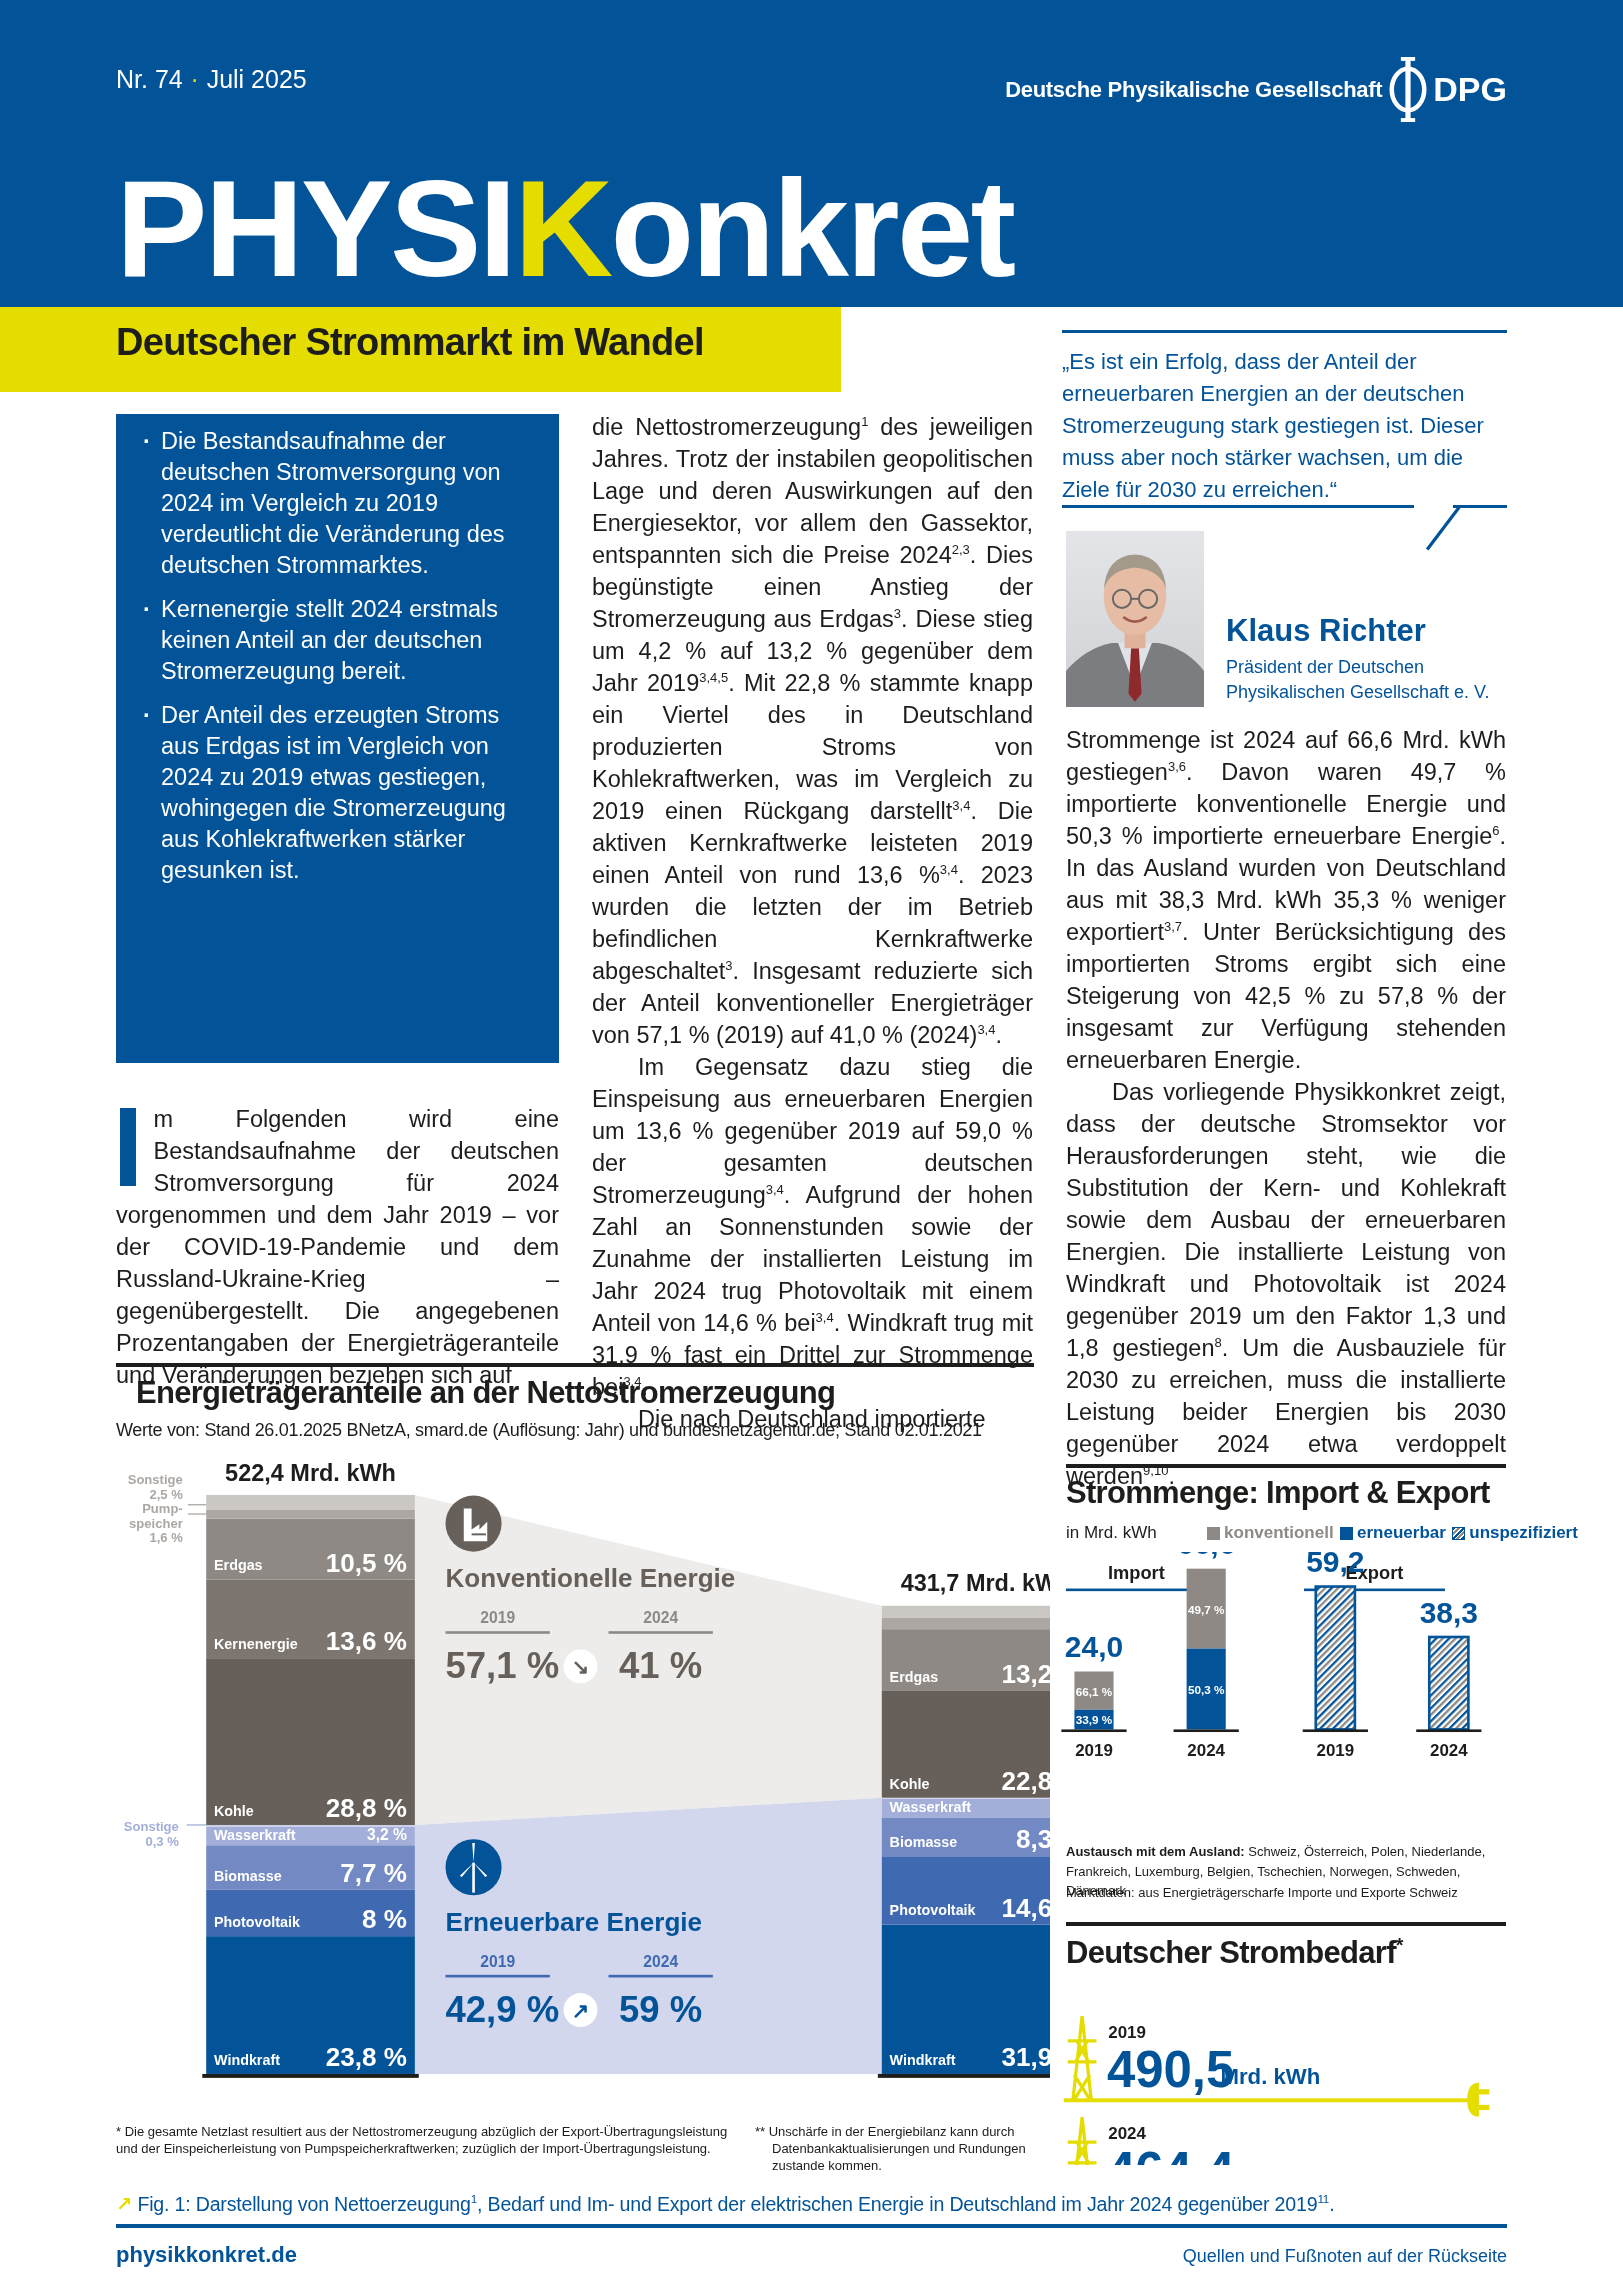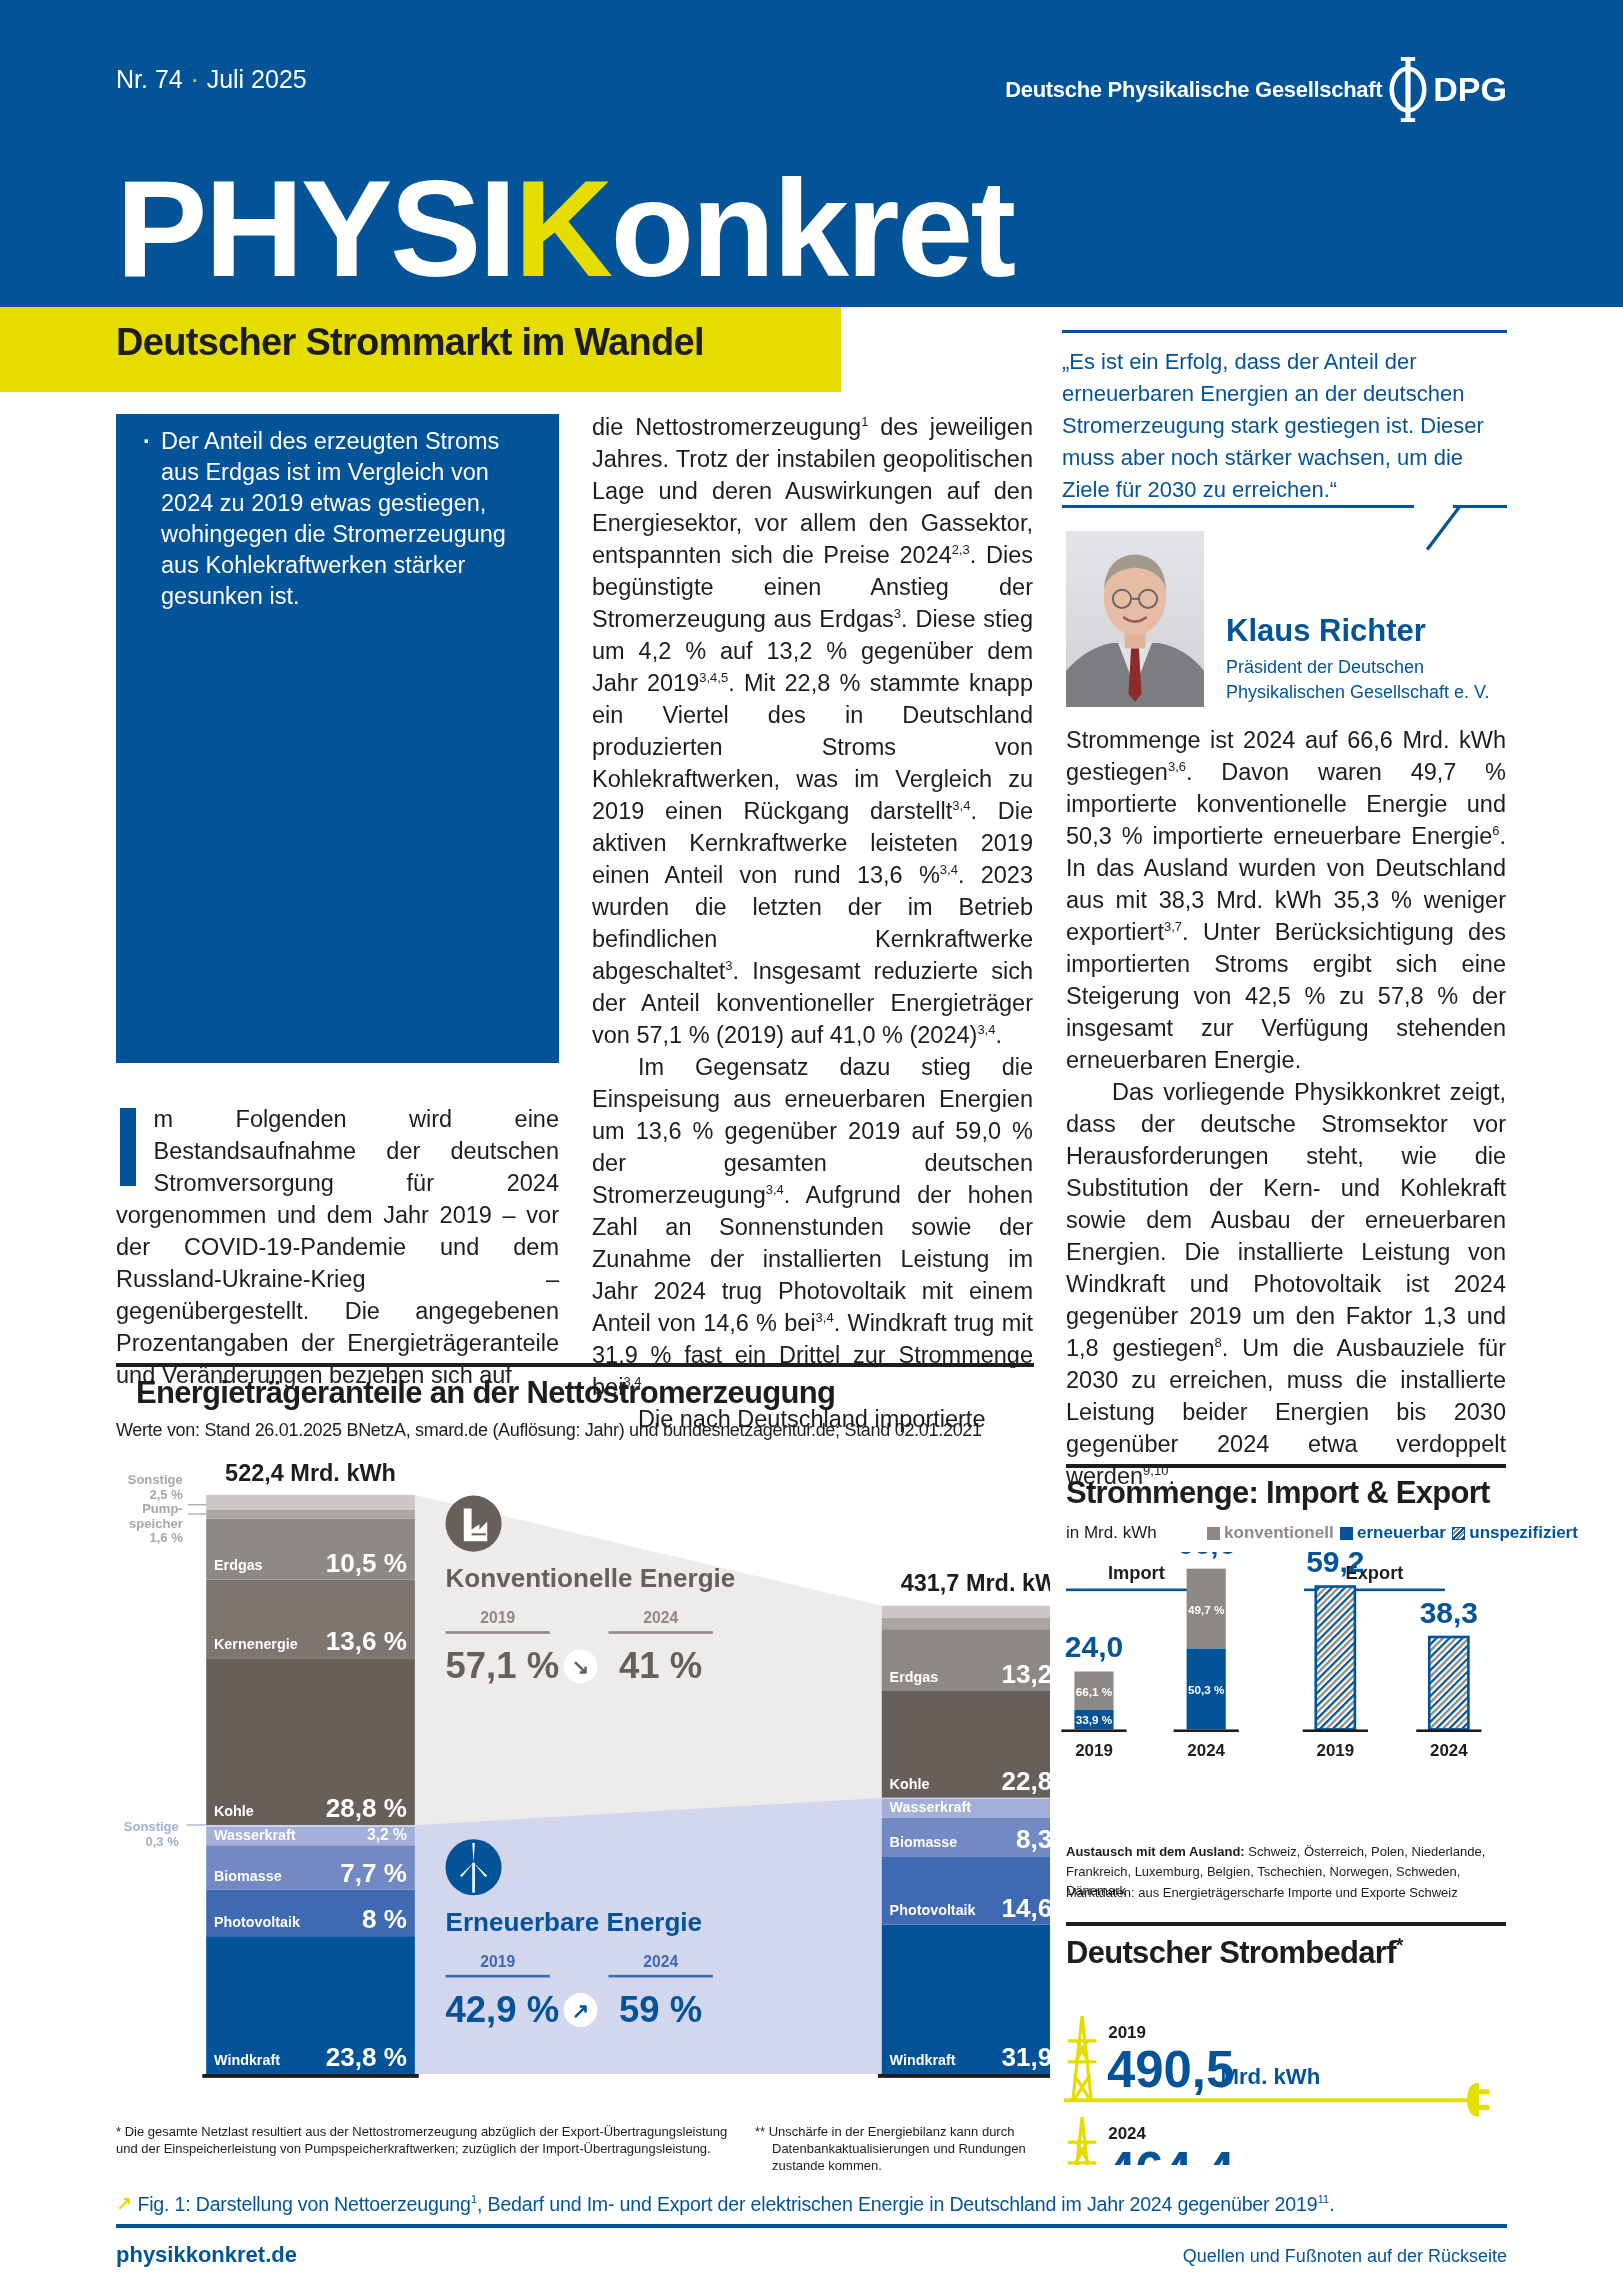--- a/index.html
+++ b/index.html
@@ -84,20 +84,22 @@
     <ellipse cx="29" cy="50" rx="25" ry="32" fill="none" stroke="#fff" stroke-width="7"></ellipse>
   </svg>
   <span class="abbr">DPG</span>
 </div>
 <div id="brand" class="abs"><span>PHYSI</span><span class="k">K</span><span>onkret</span></div>
 <div id="yband" class="abs"></div>
 <div id="subtitle" class="abs">Deutscher Strommarkt im Wandel</div>
 
 <div id="summary" class="abs">
   <ul>
+    <li>Die Bestandsaufnahme der deutschen Stromversorgung von 2024 im Vergleich zu 2019 verdeutlicht die Veränderung des deutschen Strommarktes.</li>
+    <li>Kernenergie stellt 2024 erstmals keinen Anteil an der deutschen Stromerzeugung bereit.</li>
     <li>Der Anteil des erzeugten Stroms aus Erdgas ist im Vergleich von 2024 zu 2019 etwas gestiegen, wohingegen die Stromerzeugung aus Kohlekraftwerken stärker gesunken ist.</li>
   </ul>
 </div>
 
 <div id="c1" class="abs col">
   <div id="dropcap"></div>
   <p>m Folgenden wird eine Bestandsaufnahme der deutschen Stromversorgung für 2024 vorgenommen und dem Jahr 2019 – vor der COVID-19-Pandemie und dem Russland-Ukraine-Krieg – gegenübergestellt. Die angegebenen Prozentangaben der Energieträgeranteile und Veränderungen beziehen sich auf</p>
 </div>
 
 <div id="c2" class="abs col">

